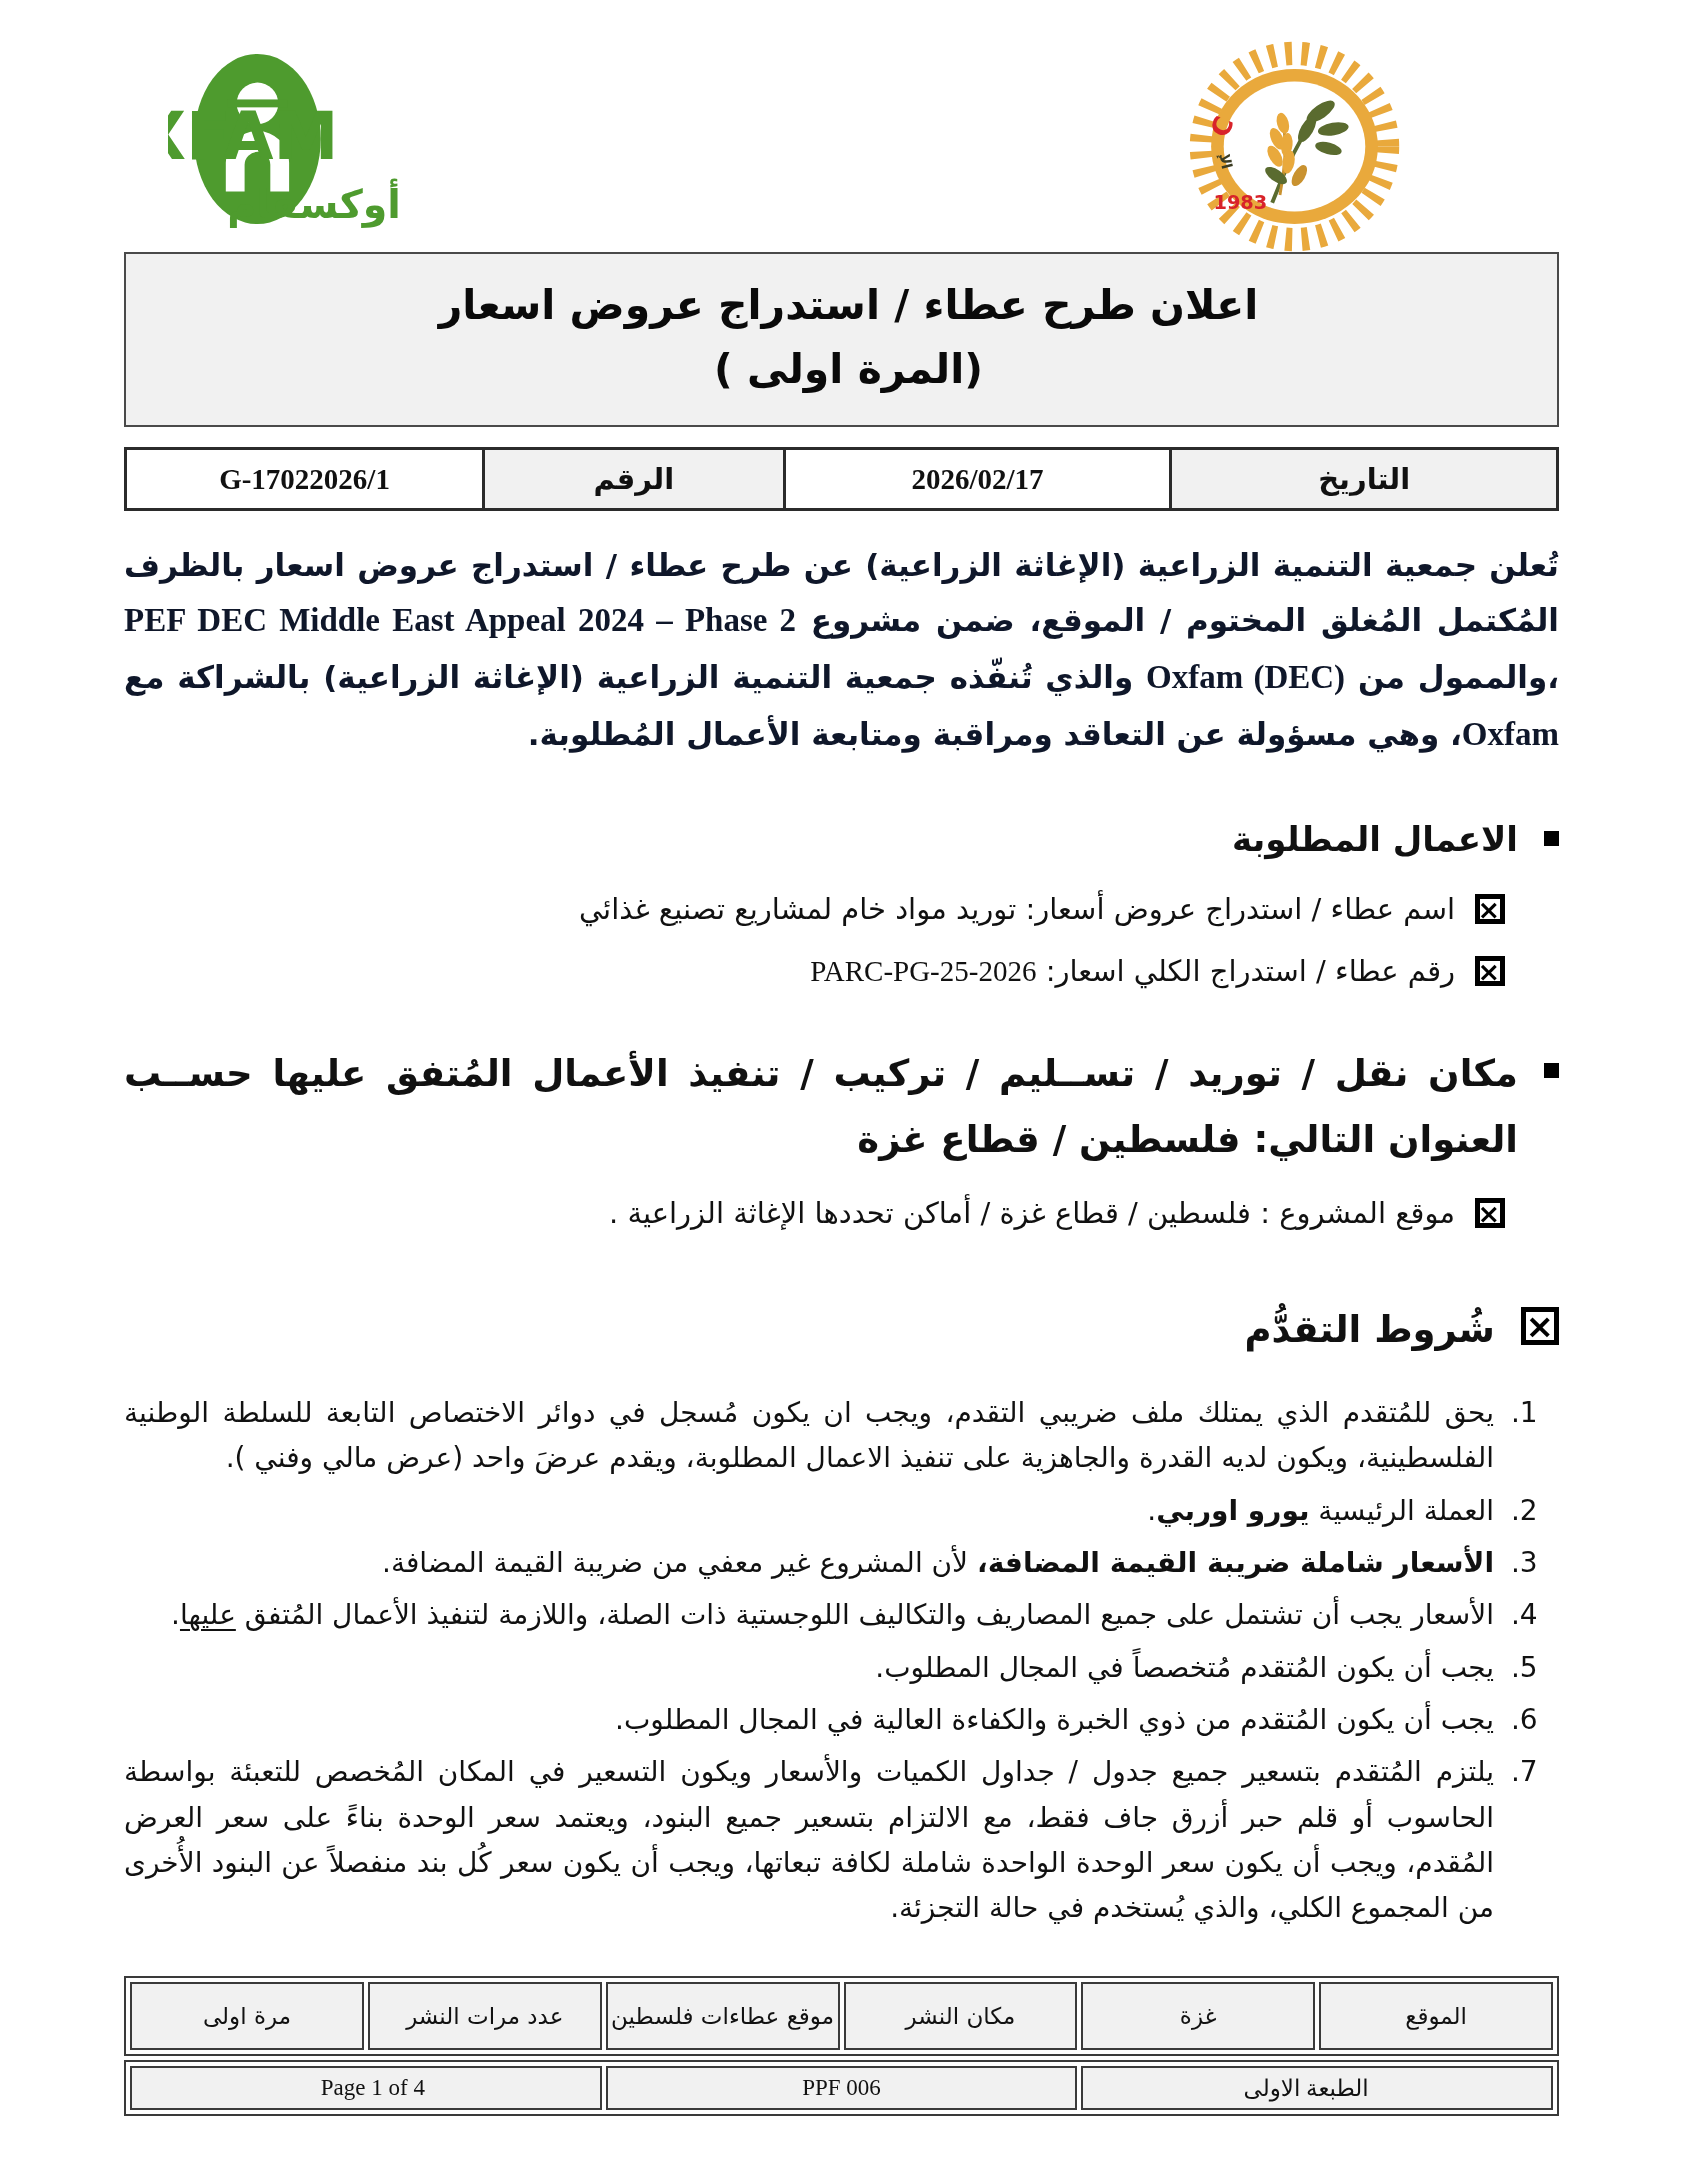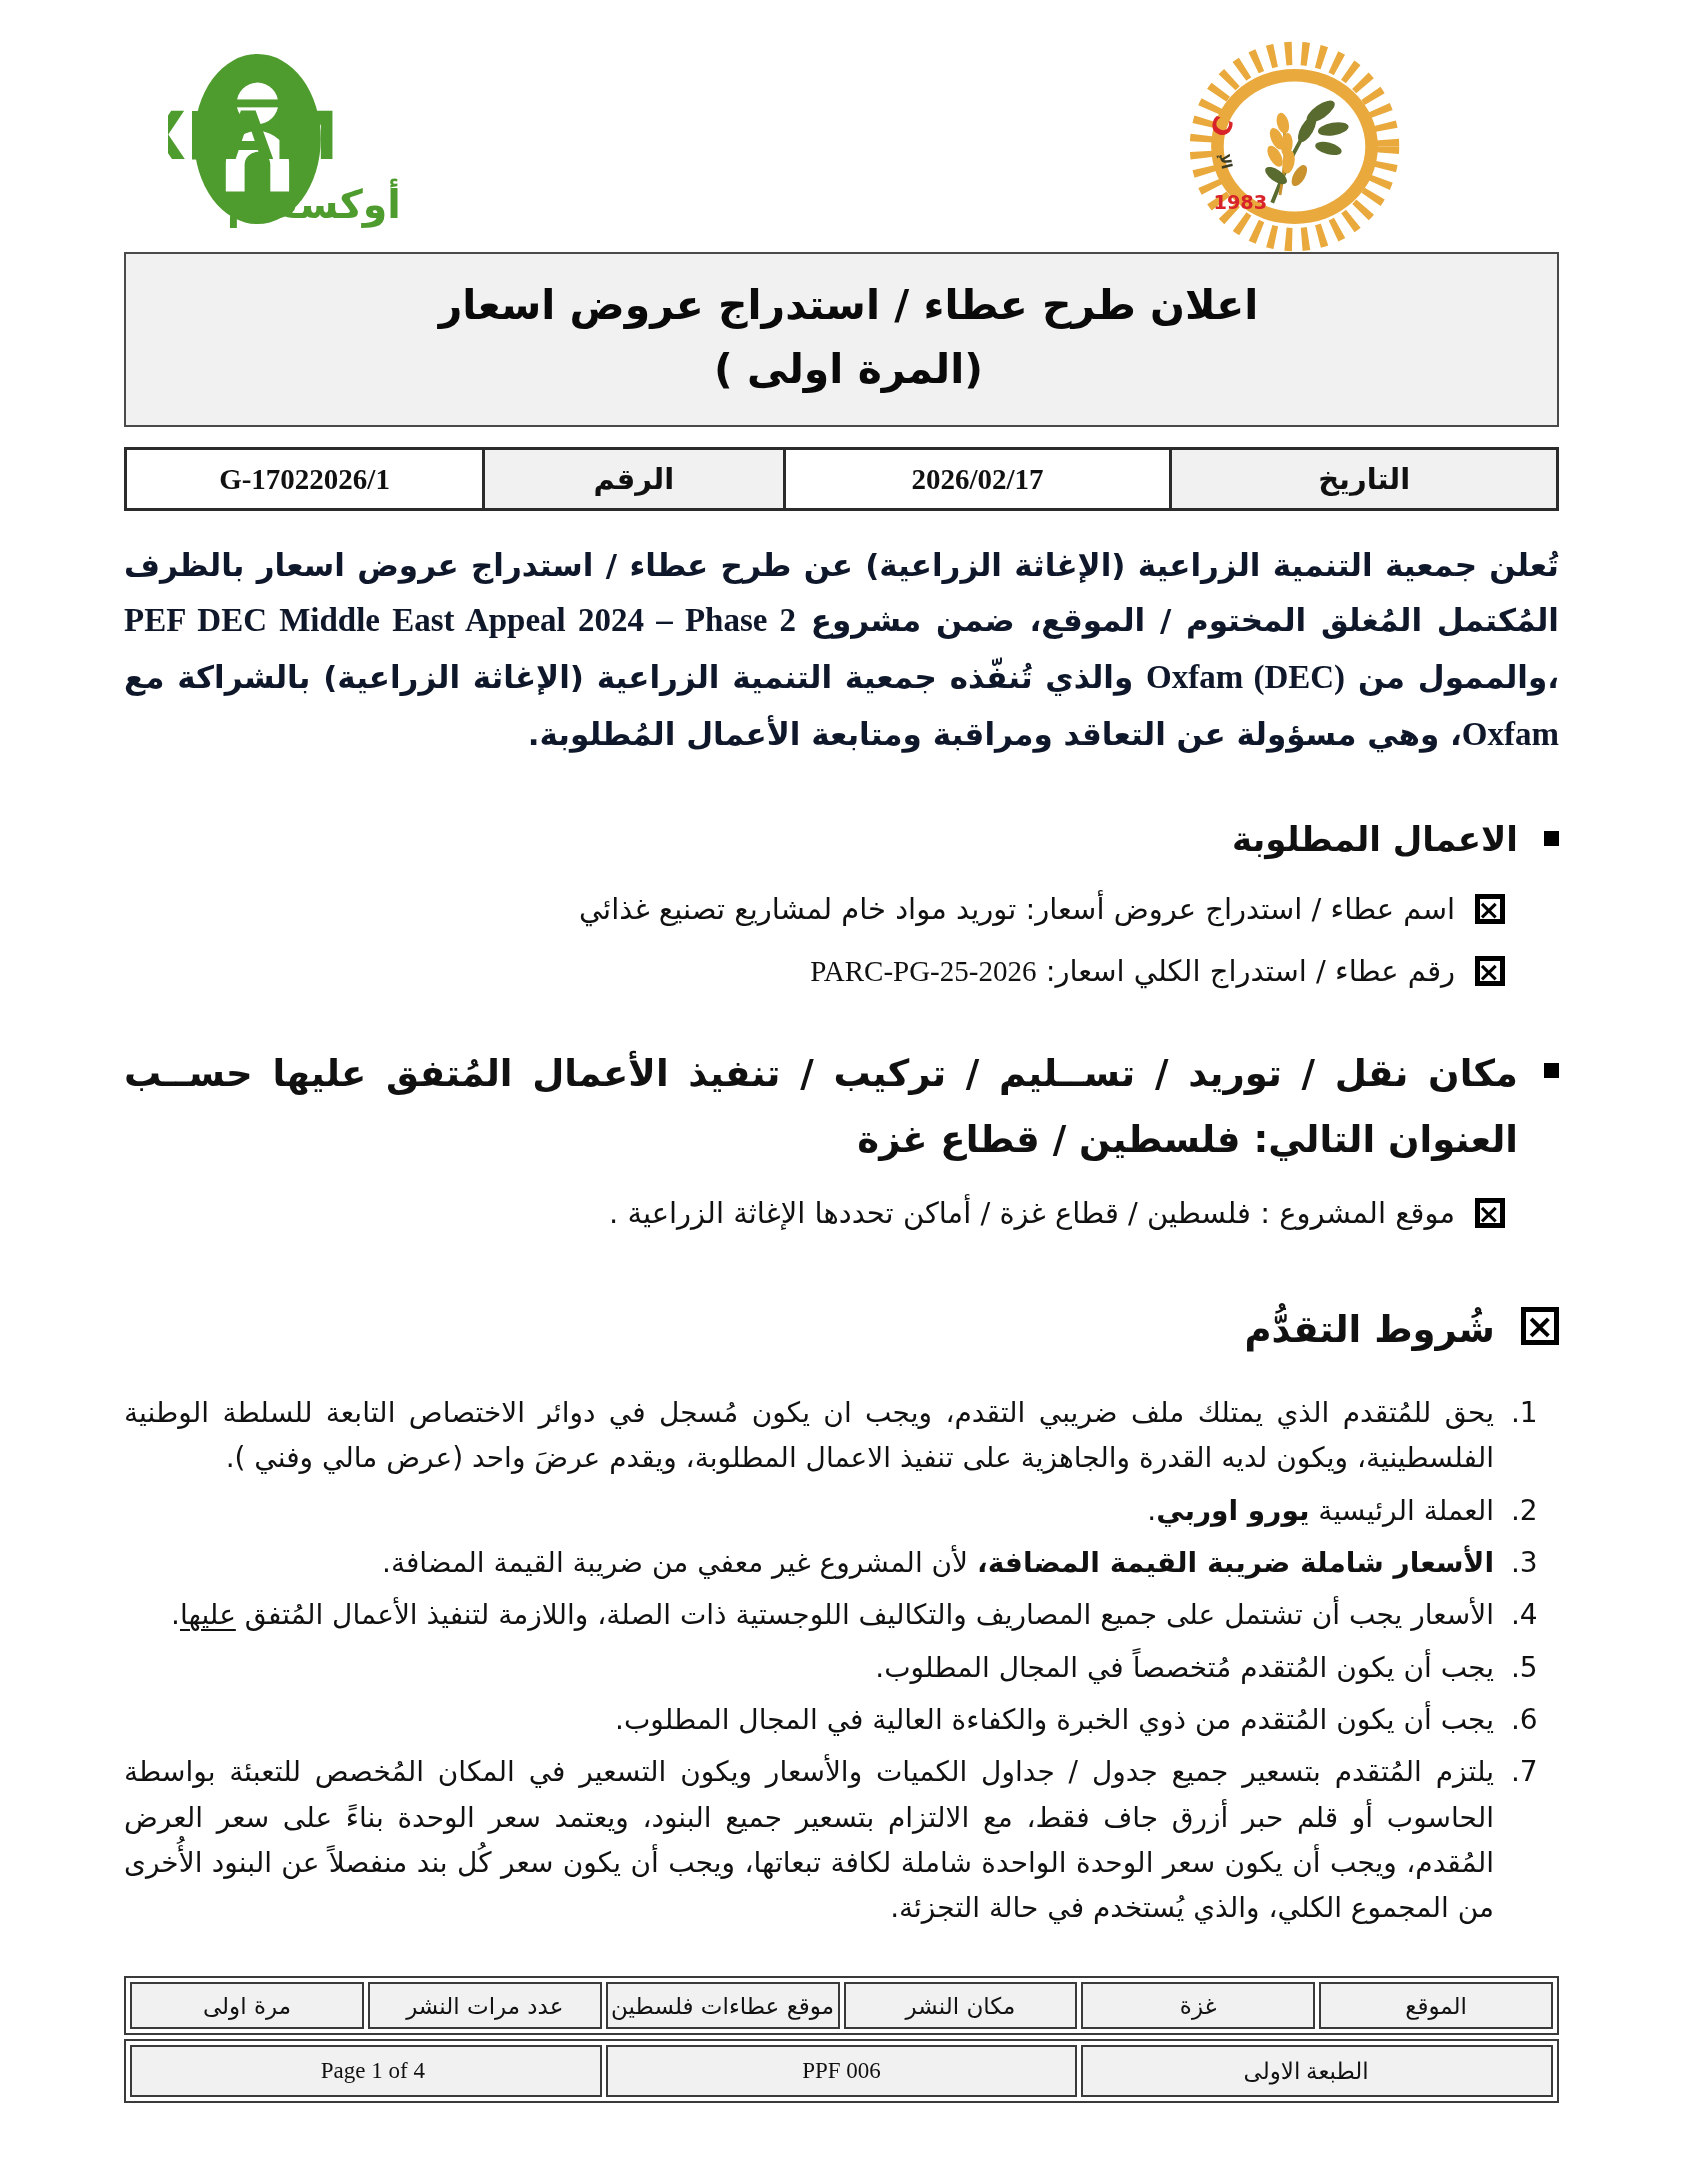--- a/index.html
+++ b/index.html
@@ -67,23 +67,23 @@
 
   
   .footer { position:absolute; top:1976px; left:124px; right:124px; }
   table.ftr {
     width:100%; border-collapse:separate; border-spacing:4px;
     border:2px solid #3a3a3a; background:#fff; table-layout:fixed;
   }
   table.ftr + table.ftr { margin-top:4px; }
   table.ftr td {
     border:2px solid #3a3a3a; background:#f1f1f1; text-align:center;
-    vertical-align:middle; font-size:23px; height:47px;
-  }
-  table.ftr.row2 td { height:52px;font-family:Liberation Serif, serif; }
+    vertical-align:middle; font-size:23px; height:68px;
+  }
+  table.ftr.row2 td { height:44px;font-family:Liberation Serif, serif; }
   td.al-r { text-align:right; padding-left:0; padding-right:22px; }
   td.al-l { text-align:left; direction:ltr; padding-left:14px; }
 </style>
 </head>
 <body>
 
 <div class="header">
 
   <div class="oxfam">
     <svg width="446" height="183" viewBox="0 0 450 185">

